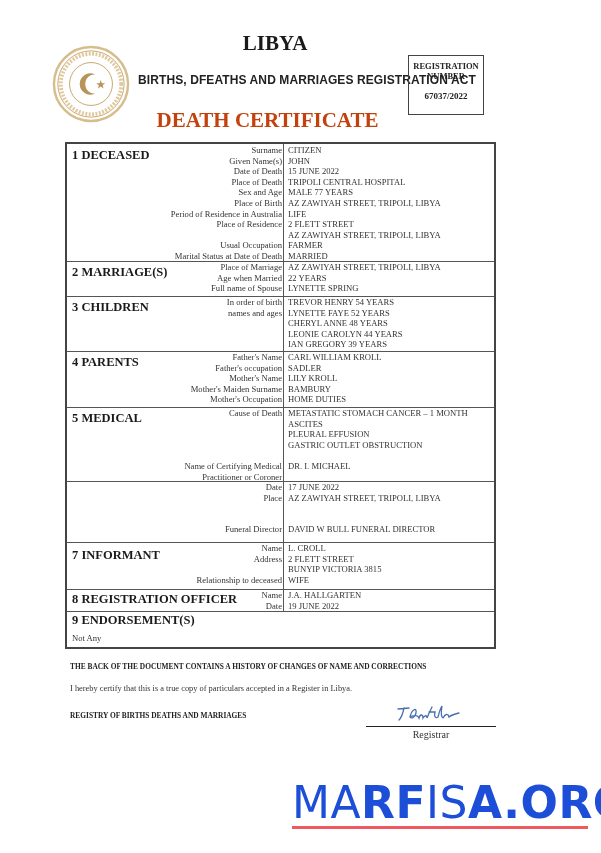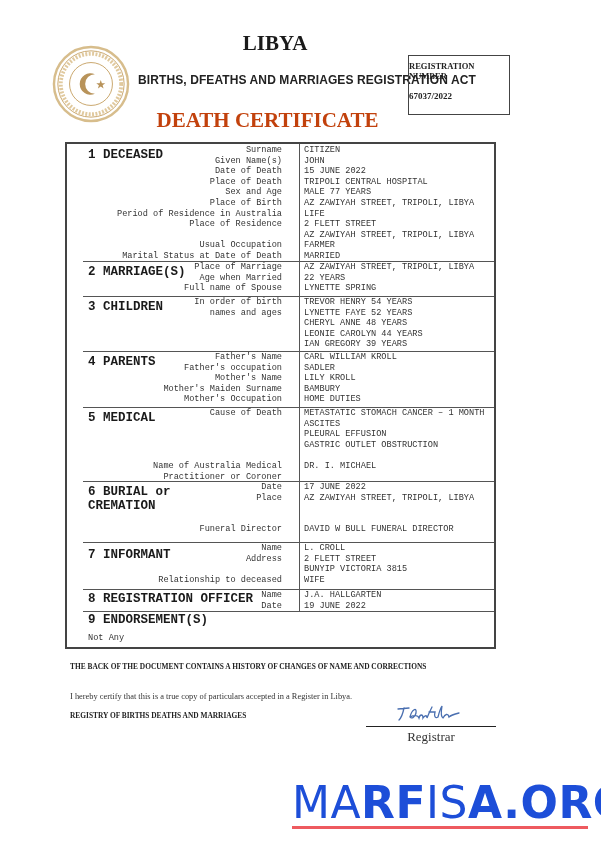--- a/index.html
+++ b/index.html
@@ -5,41 +5,41 @@
   html, body { margin: 0; padding: 0; }
   body {
     width: 601px; height: 853px; background: #ffffff; position: relative; overflow: hidden;
     font-family: "Liberation Serif", serif; color: #2a2a2a;
   }
   .abs { position: absolute; }
   .seal { left: 52px; top: 45px; width: 78px; height: 78px; }
   .country { left: 0; width: 530px; top: 31px; text-align: center; font-size: 21px; font-weight: bold; color: #1a1a1a; padding-left: 0; }
   .country span { display: inline-block; margin-left: 20px; }
   .act { left: 138px; top: 73px; font-family: "Liberation Sans", sans-serif; font-size: 12px; font-weight: bold; color: #222; letter-spacing: 0.1px; }
-  .regbox { left: 408px; top: 55px; width: 102px; height: 60px; border: 1px solid #444; font-size: 8.5px; font-weight: bold; color: #222; box-sizing: border-box; }
+  .regbox { left: 408px; top: 55px; width: 76px; height: 60px; border: 1px solid #444; text-align: center; font-size: 8.5px; font-weight: bold; color: #222; box-sizing: border-box; }
   .regbox .lbl { margin-top: 5px; line-height: 10px; }
   .regbox .num { margin-top: 10px; font-size: 9px; }
   .title { left: 0; width: 530px; top: 108px; text-align: center; font-size: 21px; font-weight: bold; color: #c2410c; }
   .title span { display: inline-block; margin-left: 5px; }
 
   .table { left: 65px; top: 142px; width: 431px; height: 507px; border: 2px solid #444; box-sizing: border-box; border-right-width: 2px; }
-  .row { position: absolute; left: 16px; right: 0; border-bottom: 1px solid #555; font-family: Liberation Mono, monospace; }
+  .row { position: absolute; left: 0; right: 0; border-bottom: 1px solid #555; }
   .row:last-child { border-bottom: none; }
   .sec { position: absolute; left: 5px; top: 4px; font-size: 12.5px; font-weight: bold; color: #1a1a1a; line-height: 14px; }
   .labels { position: absolute; right: 212px; top: 1px; text-align: right; font-size: 8.6px; line-height: 10.6px; color: #333; }
   .vals { position: absolute; left: 221px; top: 1px; font-size: 8.6px; line-height: 10.6px; color: #333; white-space: nowrap; }
   .divider { position: absolute; left: 216px; top: 0; bottom: 0; width: 1px; background: #555; }
   .labels div, .vals div { height: 10.6px; }
 
   .note1 { left: 70px; top: 662px; font-size: 7.4px; font-weight: bold; color: #222; }
-  .note2 { left: 70px; top: 684px; font-size: 8.4px; color: #333; margin-top: 8px; }
+  .note2 { left: 70px; top: 684px; font-size: 8.4px; color: #333; }
   .note3 { left: 70px; top: 711px; font-size: 7.4px; font-weight: bold; color: #222; }
   .sig { left: 395px; top: 703px; width: 70px; height: 20px; }
   .sigline { left: 366px; top: 726px; width: 130px; height: 1px; background: #222; }
-  .registrar { left: 366px; top: 729px; width: 130px; text-align: center; font-size: 13px; color: #333; }
+  .registrar { left: 366px; top: 729px; width: 130px; text-align: center; font-size: 10px; color: #333; }
 
   .brand { left: 292px; top: 786px; font-family: "DejaVu Sans", sans-serif; font-size: 44px; color: #1d4ed8; letter-spacing: 0.5px; line-height: 34px; }
   .brand b { font-weight: bold; }
   .brand-line { left: 292px; top: 826px; width: 296px; height: 3px; background: #ee5a5f; }
 </style>
 </head>
 <body>
 
 <svg class="abs seal" viewBox="0 0 80 80">
   <circle cx="40" cy="40" r="38" fill="none" stroke="#d7bd8c" stroke-width="2.5"></circle>
@@ -148,39 +148,35 @@
 
   <div class="row" style="top:263px; height:74px;">
     <div class="sec">5 MEDICAL</div>
     <div class="divider"></div>
     <div class="labels">
       <div>Cause of Death</div>
         <div></div>
         <div></div>
         <div></div>
         <div></div>
-        <div>Name of Australia Medical</div>
+        <div>Name of Certifying Medical</div>
         <div>Practitioner or Coroner</div>
     </div>
     <div class="vals">
       <div>METASTATIC STOMACH CANCER – 1 MONTH</div>
         <div>ASCITES</div>
         <div>PLEURAL EFFUSION</div>
         <div>GASTRIC OUTLET OBSTRUCTION</div>
         <div></div>
         <div>DR. I. MICHAEL</div>
         <div></div>
     </div>
   </div>
 
   <div class="row" style="top:337px; height:61px;">
-    <div class="sec">
-      <div>6 BURIAL or</div>
-      <div>CREMATION</div>
-    </div>
     <div class="divider"></div>
     <div class="labels">
       <div>Date</div>
         <div>Place</div>
         <div></div>
         <div></div>
         <div>Funeral Director</div>
     </div>
     <div class="vals">
       <div>17 JUNE 2022</div>

